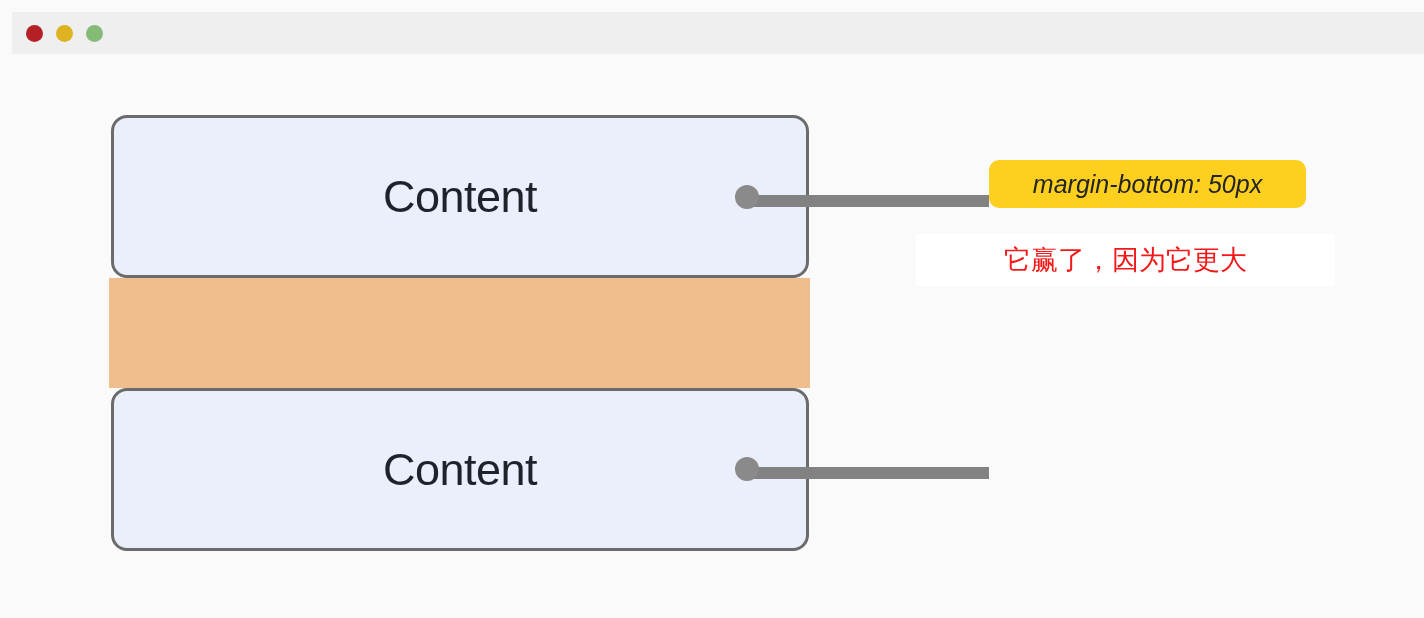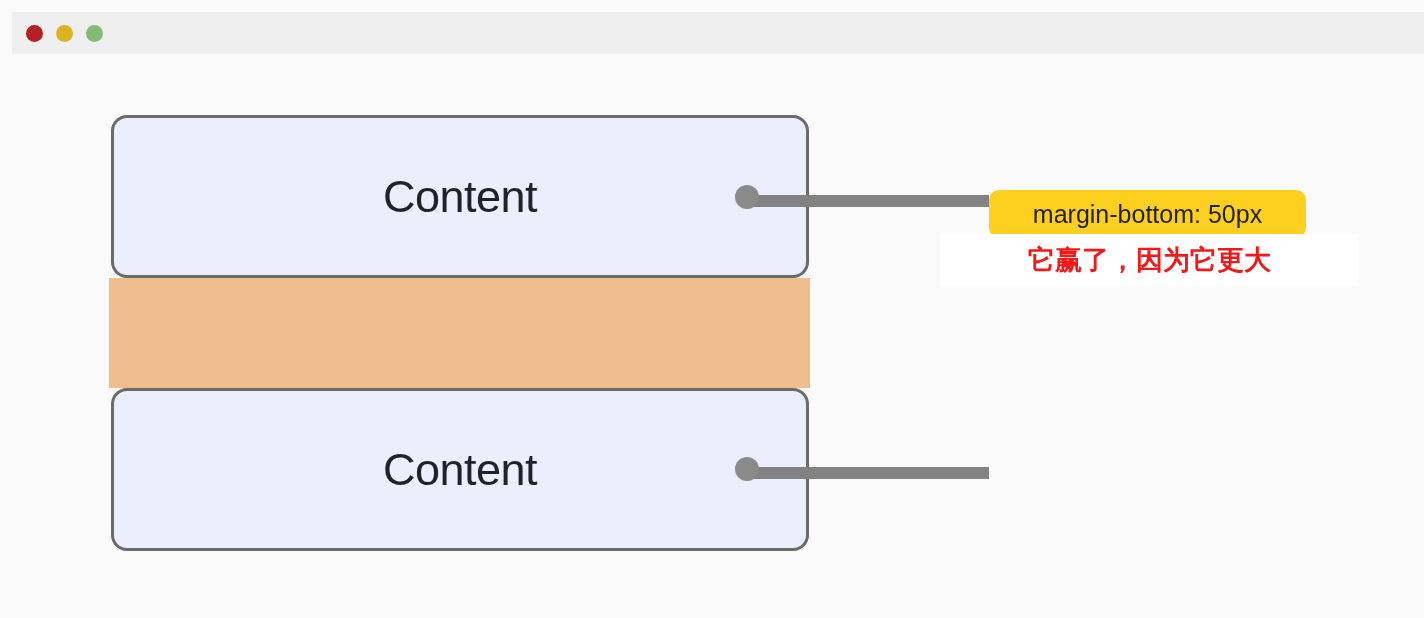--- a/index.html
+++ b/index.html
@@ -63,28 +63,28 @@
 
   .margin-pill {
     position: absolute; width: 317px; height: 48px;
     background: var(--label-bg, #fdd01f);
     border-radius: 10px;
     display: flex; align-items: center; justify-content: center;
     font-size: 25px; font-weight: 500;
     color: var(--label-text, #232323);
     z-index: 5;
   }
-  .margin-pill.top { left: 977px; top: 136px; }
+  .margin-pill.top { left: 977px; top: 106px; font-style: italic; }
   .margin-pill.bottom { left: 977px; top: 391px; }
 
   .note-band {
-    position: absolute; left: 928px; top: 180px; width: 419px; height: 52px;
+    position: absolute; left: 904px; top: 180px; width: 419px; height: 52px;
     background: var(--note-bg, #ffffff);
     display: flex; align-items: center; justify-content: center;
-    font-size: 27px; font-weight: 700;
+    font-size: 27px; font-weight: 400;
     color: var(--note-text, #f51818);
     z-index: 5;
   }
 </style>
 </head>
 <body>
 
 <div class="window">
 
   <div class="titlebar">

